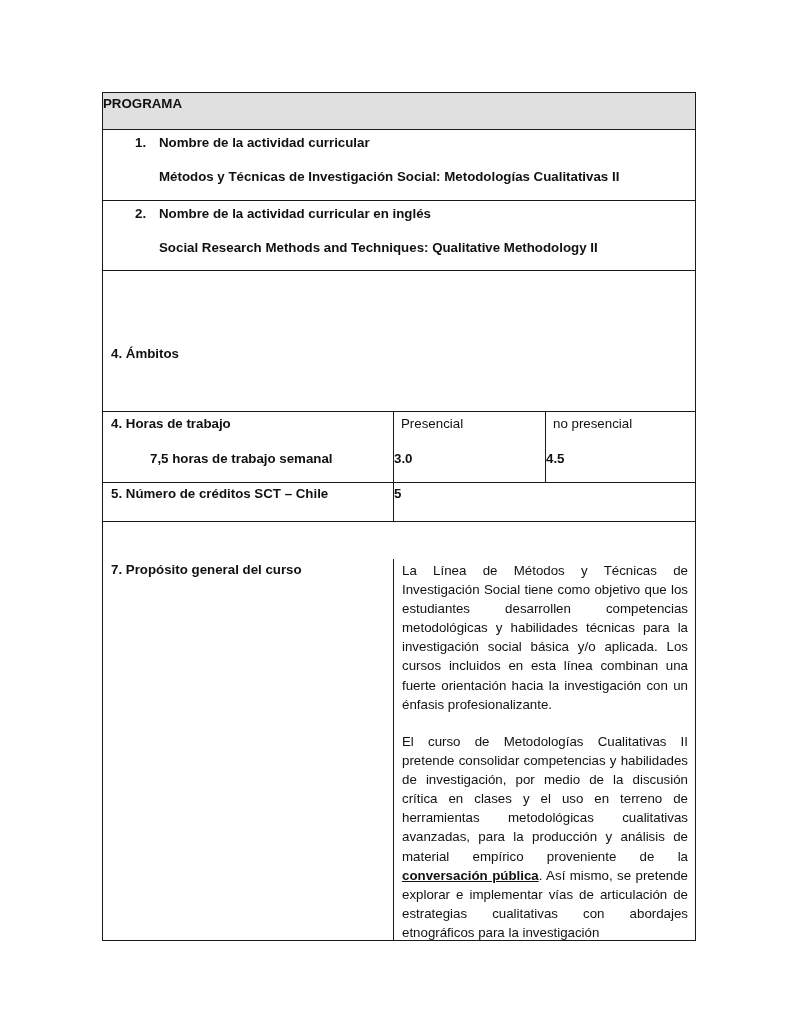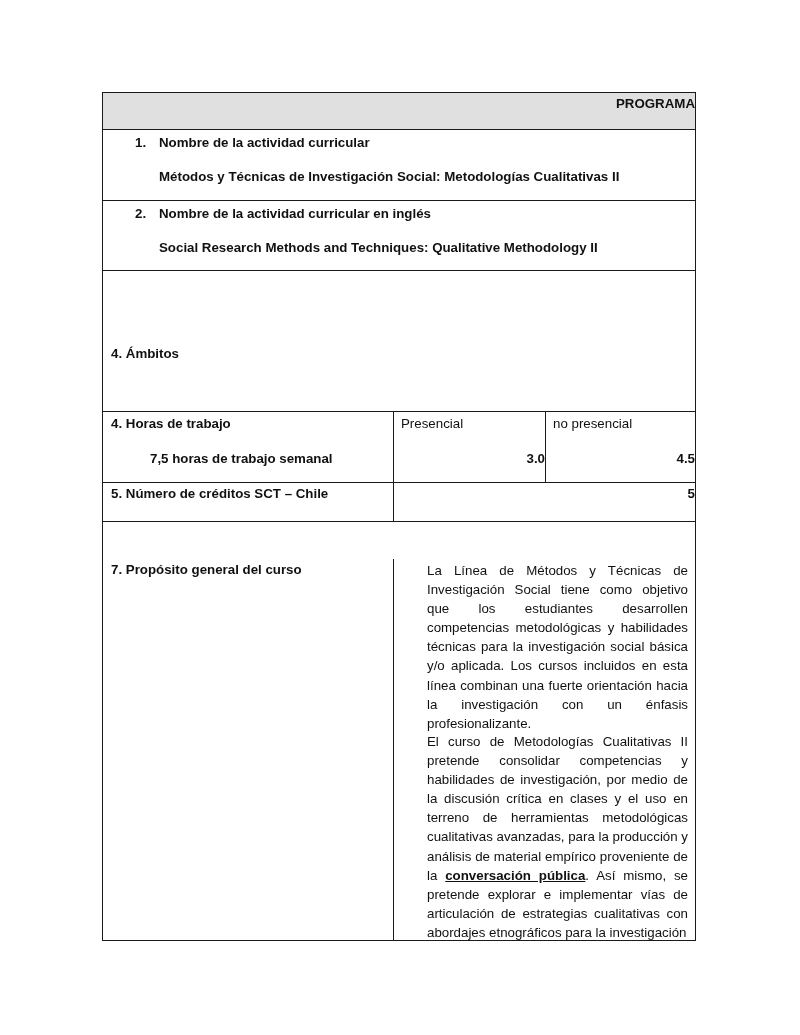--- a/index.html
+++ b/index.html
@@ -7,23 +7,23 @@
          font-family: "Liberation Sans", sans-serif; color: #111; }
   .t { position: absolute; left: 102px; top: 92px; width: 594px; height: 849px;
        border: 1.5px solid #1a1a1a; box-sizing: border-box; }
   .row { position: absolute; left: 0; right: 0; border-bottom: 1.5px solid #1a1a1a; box-sizing: border-box; }
   .row.last { border-bottom: none; }
   .cell { position: absolute; top: 0; bottom: 0; box-sizing: border-box; }
   .vl { border-left: 1.5px solid #1a1a1a; }
   .txt { position: absolute; font-size: 13.3px; line-height: 17px; white-space: nowrap; }
   .b { font-weight: bold; }
   .hdr { background: #e0e0e0; }
-  .center { text-align: right; left: 0; right: 0; }
+  .center { text-align: left; left: 0; right: 0; }
   .para { position: absolute; left: 8px; right: 7px; font-size: 13.3px; line-height: 19.1px;
-          text-align: justify; white-space: normal; margin-left: 25px; }
+          text-align: justify; white-space: normal; }
   .u { text-decoration: underline; font-weight: bold; }
 </style>
 </head>
 <body>
 
 <div class="t">
 
   <div class="row hdr" style="top:0;height:37px;">
     <div class="txt b center" style="top:2px;">PROGRAMA</div>
   </div>

